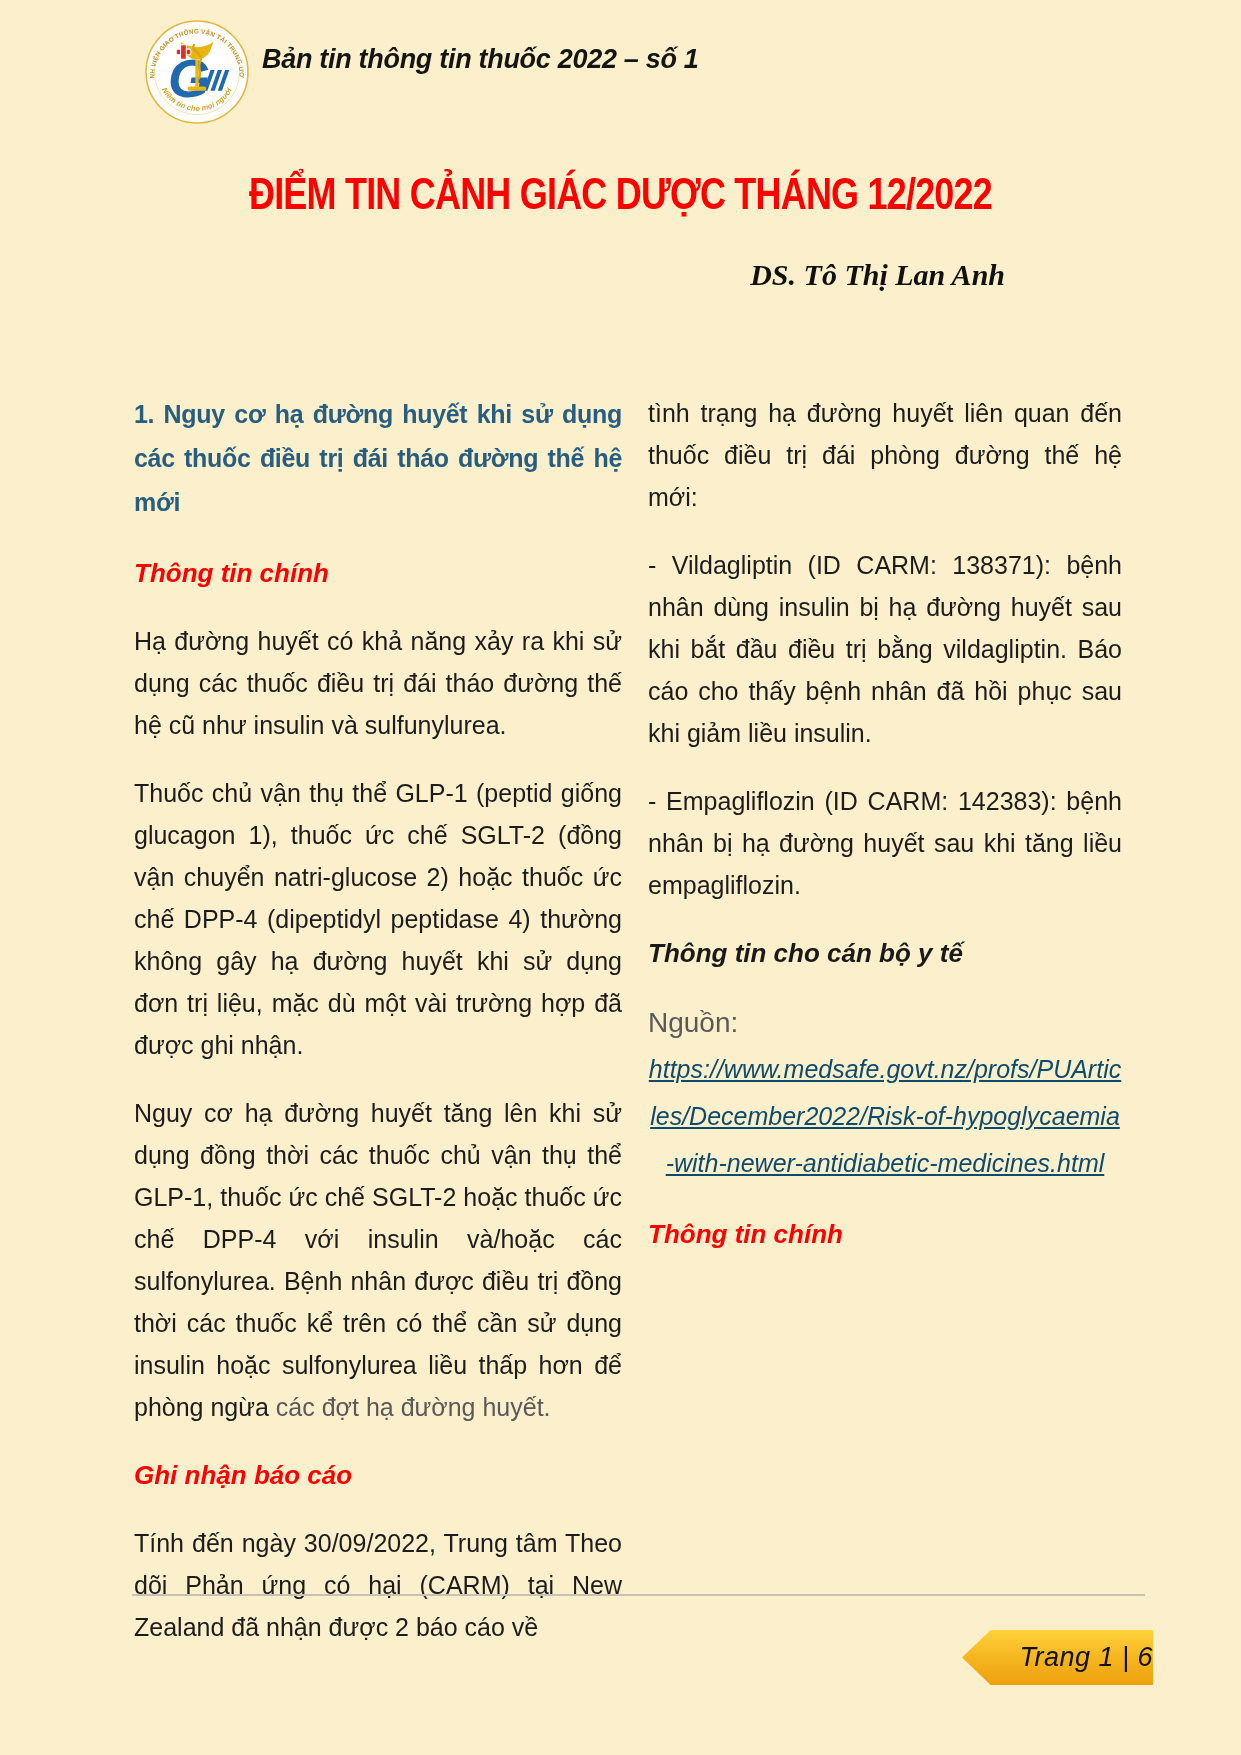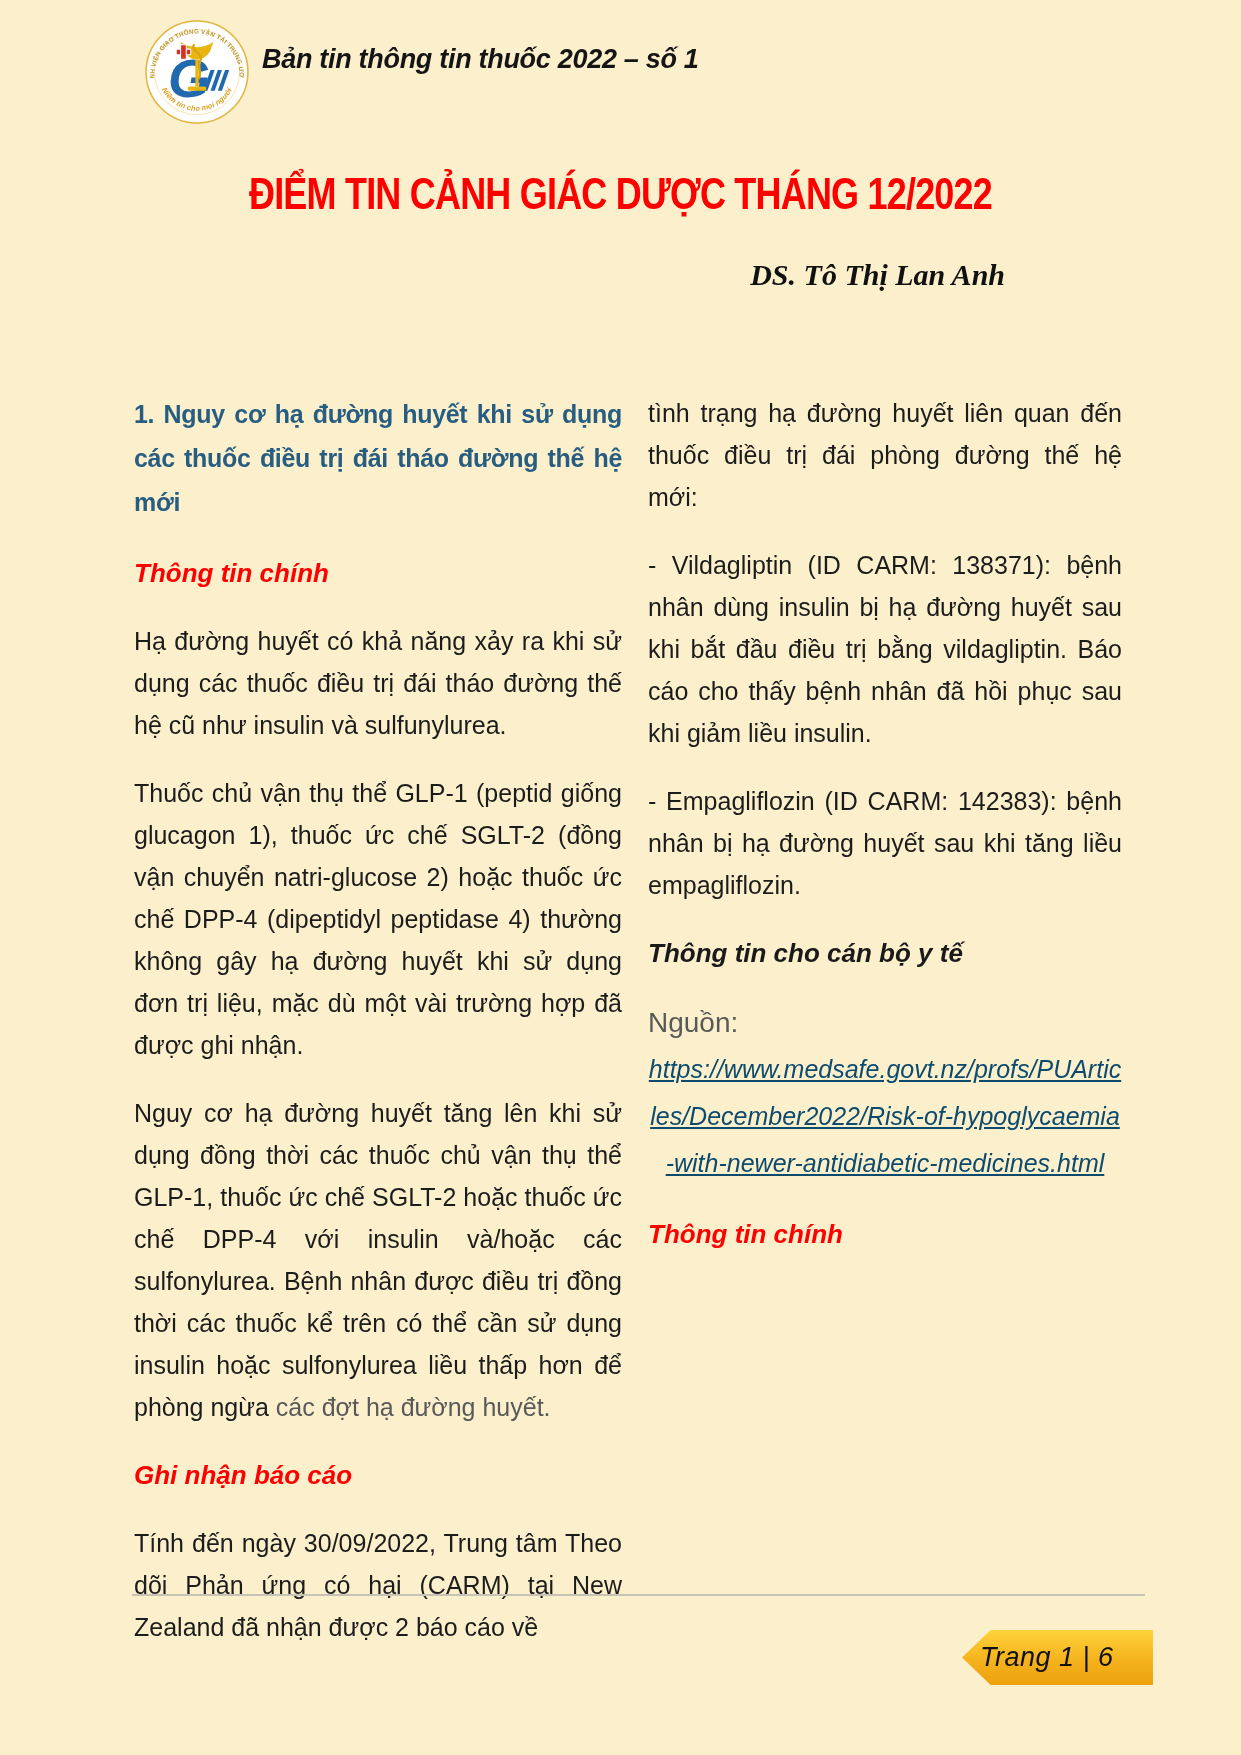--- a/index.html
+++ b/index.html
@@ -63,21 +63,21 @@
   }
   
   .footnote-rule{
     position:absolute;left:132px;top:1594px;width:1013px;height:2px;
     background:#C7C3B4;
   }
   .page-tab{
     position:absolute;left:962px;top:1630px;width:191px;height:55px;
     background:linear-gradient(180deg,#FFD23B 0%,#F4B31D 55%,#EDA00E 100%);
     clip-path:polygon(0 50%,15% 0,100% 0,100% 100%,15% 100%);
-    display:flex;align-items:center;justify-content:flex-start;
+    display:flex;align-items:center;justify-content:flex-end;
     filter:drop-shadow(-4px 5px 5px rgba(110,85,10,0.45));
   }
   .page-tab span{
     font-size:27px;font-style:italic;color:#111;
     padding-left:18px;letter-spacing:0.5px;
   }
 </style>
 </head>
 <body>
 

